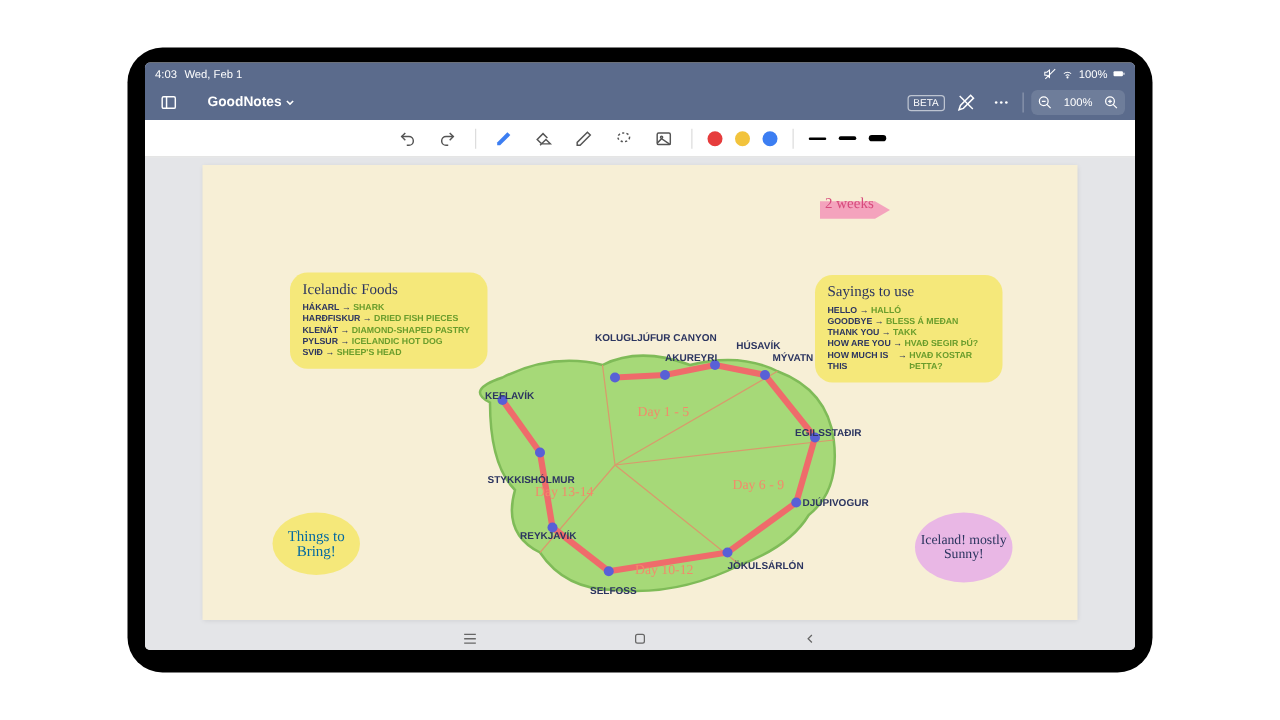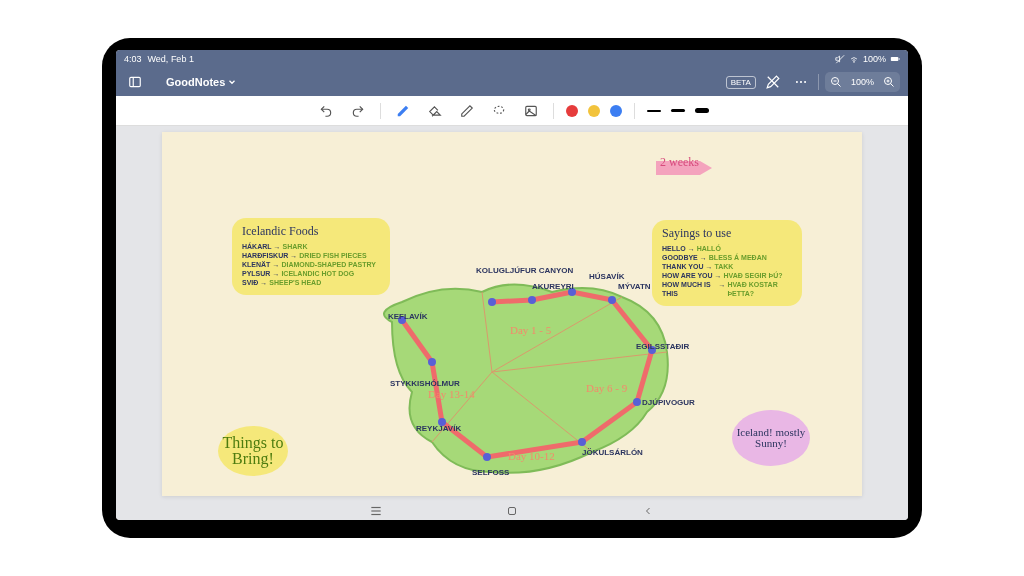--- a/index.html
+++ b/index.html
@@ -164,21 +164,21 @@
   }
 
   .bubble {
     position:absolute;
     border-radius: 50%;
     display:flex; align-items:center; justify-content:center;
     text-align:center;
     font-family: "Brush Script MT", cursive;
     pointer-events:none;
   }
-  .bubble-things { bottom:20px; left:56px; width:70px; height:50px; background:#f5e87a; font-size:16px; color:#4d7c0f; line-height:1; }
+  .bubble-things { bottom:36px; left:56px; width:70px; height:50px; background:#f5e87a; font-size:12px; color:#0369a1; line-height:1; }
   .bubble-weather { bottom:30px; right:52px; width:78px; height:56px; background:#e9b7e5; font-size:11px; color:#2c355f; line-height:1; }
 
   svg { display:block; }
 </style>
 </head>
 <body>
 
 <div class="tablet">
   <div class="screen">
 

